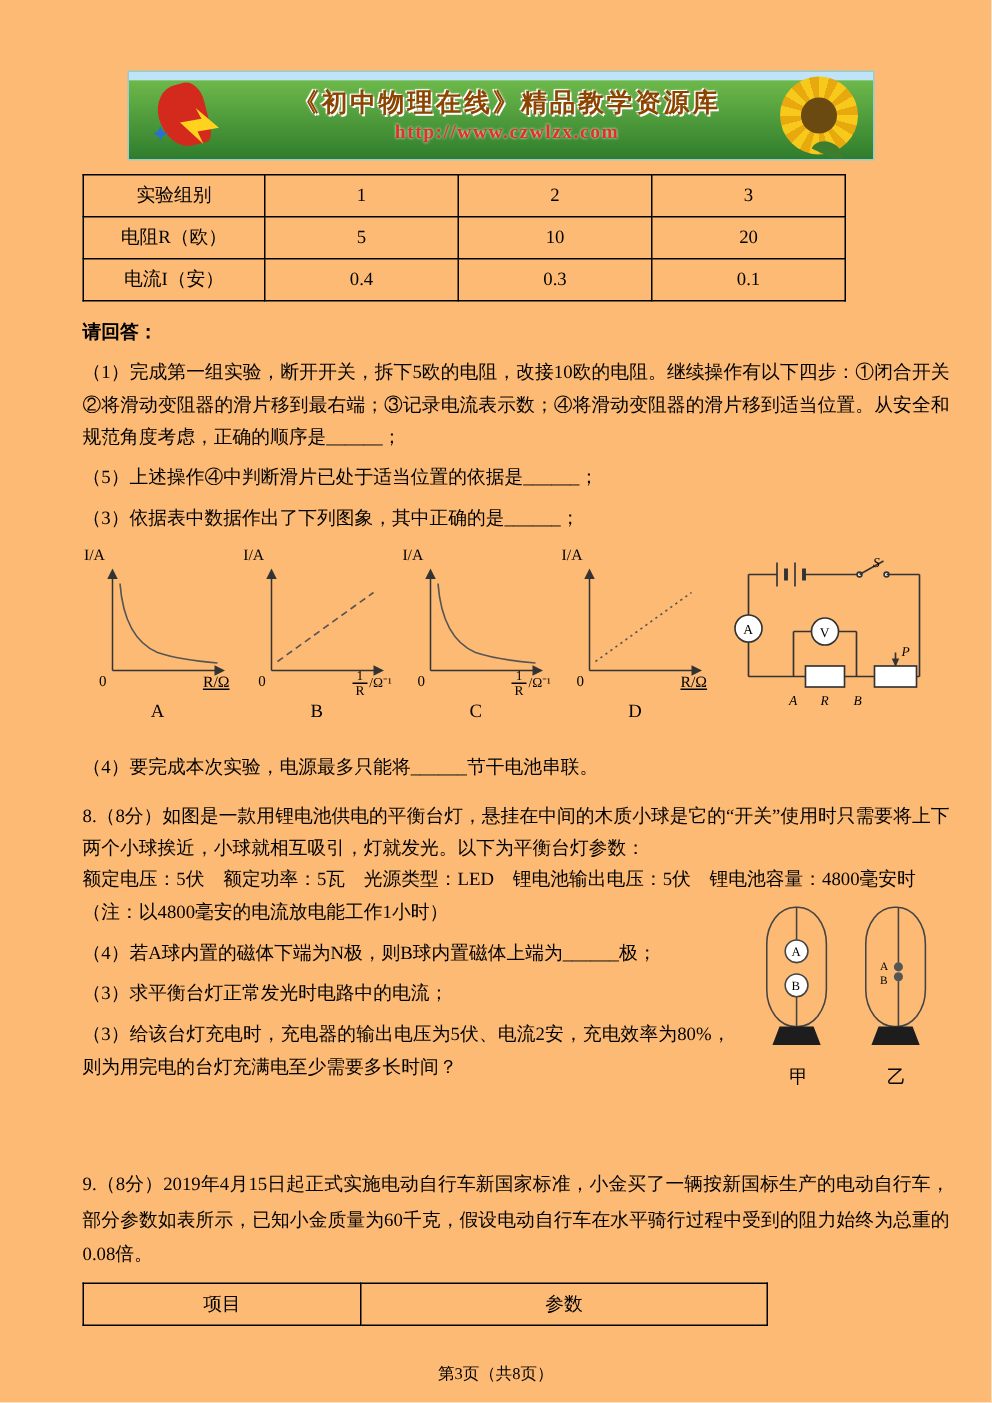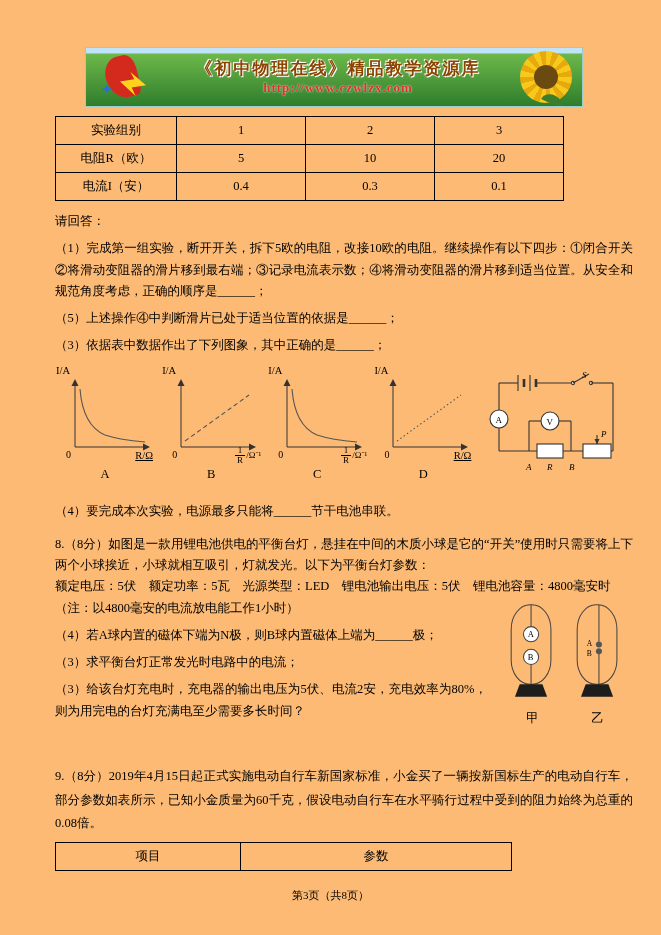--- a/index.html
+++ b/index.html
@@ -25,21 +25,21 @@
   .sunflower{position:relative;flex:0 0 auto;width:52px;height:52px;margin:0 10px 0 6px;border-radius:50%;
           background:repeating-conic-gradient(#f6c91b 0 15deg,#e8a90f 15deg 30deg);}
   .sunflower::before{content:"";position:absolute;left:14px;top:14px;width:24px;height:24px;
           border-radius:50%;background:#6b4a12;}
   .sunflower::after{content:"";position:absolute;left:22px;top:44px;width:22px;height:9px;
           background:#3c7d2e;border-radius:50% 50% 50% 50%/100% 100% 0 0;transform:rotate(25deg);}
 
   
   .content{position:absolute;left:55px;top:110px;width:578px;}
   p{margin:0;line-height:1.7;text-align:justify;}
-  .mt6{margin-top:6px;} .mt10{margin-top:10px;} .mt12{margin-top:12px;}
+  .mt6{margin-top:6px;} .mt10{margin-top:10px;font-weight:bold;} .mt12{margin-top:12px;}
 
   
   table{border-collapse:collapse;border-radius:29px;}
   td{border:1px solid #000;height:27px;text-align:center;font-size:12.5px;padding:0 4px;}
   .t1{margin-top:6px;}
   .t1 .c0{width:112px;} .t1 .c{width:120px;}
   .t2{margin-top:6px;}
   .t2 .c0{width:176px;} .t2 .c1{width:262px;}
 
   
@@ -69,24 +69,24 @@
   
   .lamps{float:right;width:136px;margin:4px 0 4px 10px;text-align:center;}
   .lamp{display:inline-block;width:62px;vertical-align:top;}
   .lamp svg{width:58px;height:106px;display:block;margin:0 auto;}
   .lamp-label{font-size:12.5px;margin-top:2px;}
   .lampline{stroke:#444;stroke-width:1.1;fill:none;}
   .ball{fill:#fff;stroke:#444;stroke-width:1.1;}
   .smallball{fill:#555;}
   .base{fill:#1d1d1d;}
 
-  .q9{clear:both;margin-top:43px;}
+  .q9{clear:both;margin-top:56px;}
   .q9 p{line-height:1.9;}
 
-  .footer{position:absolute;left:0;top:888px;width:661px;text-align:center;font-size:11px;}
+  .footer{position:absolute;left:0;top:908px;width:661px;text-align:center;font-size:11px;}
 </style>
 </head>
 <body>
 
 <div class="page">
 
   <div class="banner">
     <div class="logo">
       <div class="swoosh"></div>
       <div class="bolt"></div>

